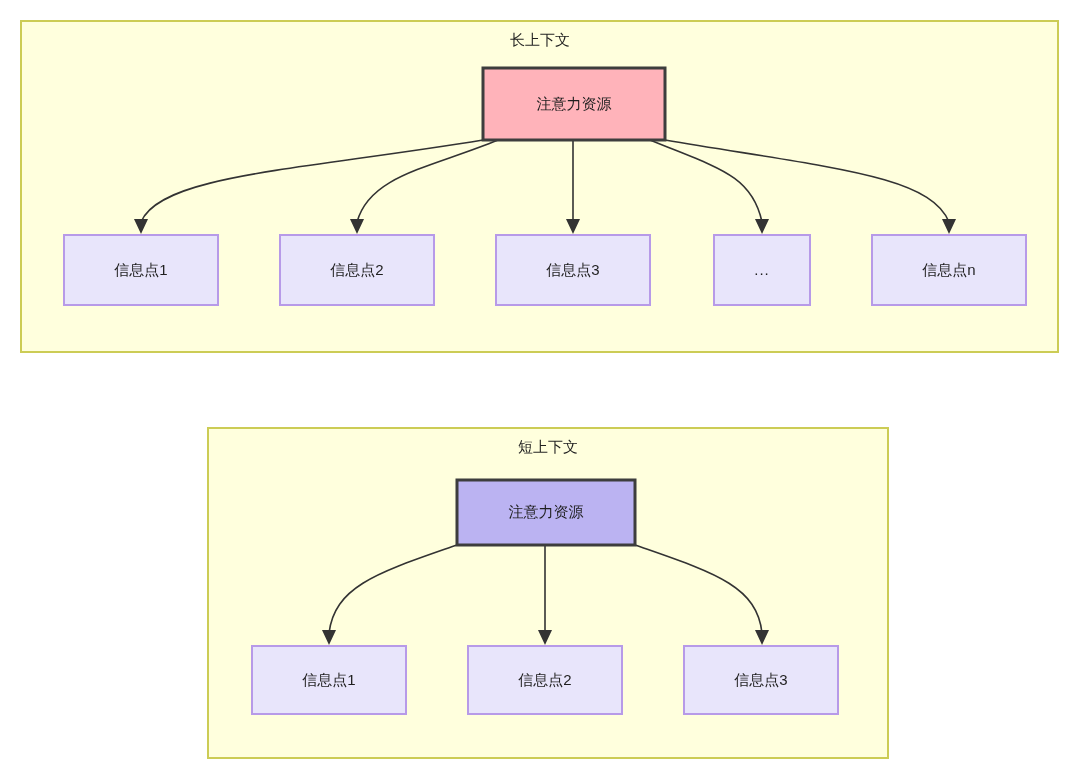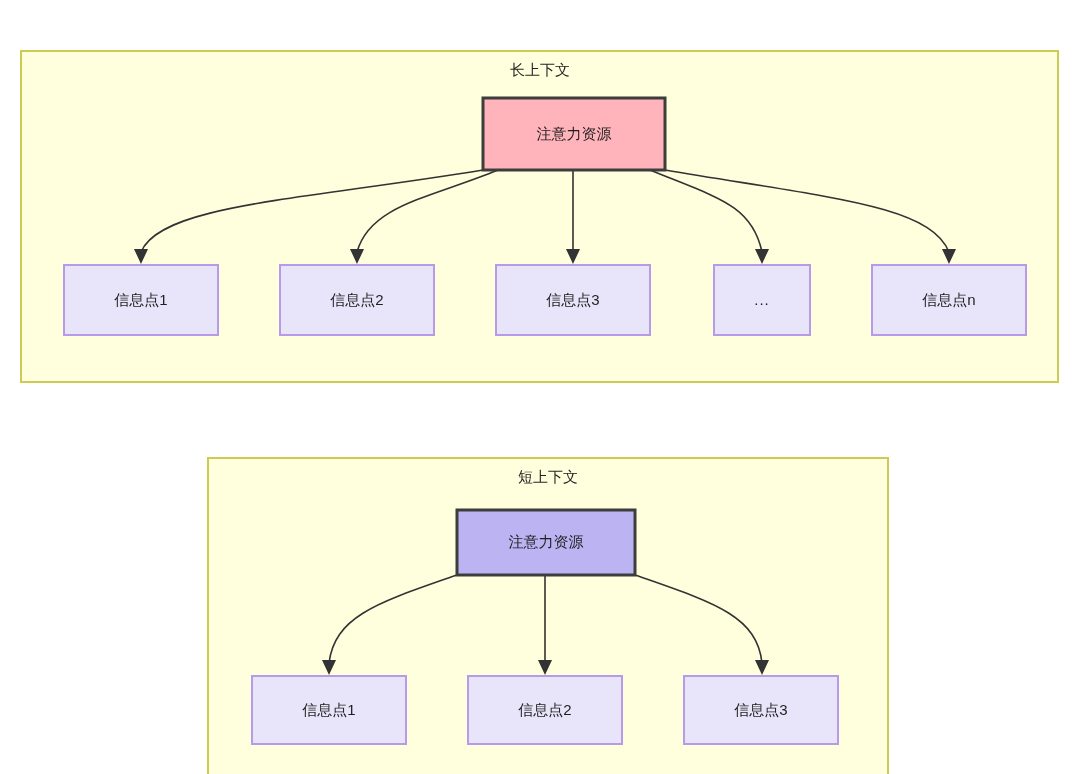--- a/index.html
+++ b/index.html
@@ -12,21 +12,20 @@
     height: 774px;
     font-family: "Liberation Sans", "DejaVu Sans", sans-serif;
     position: relative;
     overflow: hidden;
   }
   #stage {
     position: absolute;
     left: 0; top: 0;
     width: 1080px;
     height: 622px;
-    margin-top: 30px;
   }
   svg.diagram {
     position: absolute;
     left: 0; top: 0;
     width: 1080px;
     height: 774px;
   }
   .container-rect {
     fill: #ffffdd;
     stroke: #cccc55;

